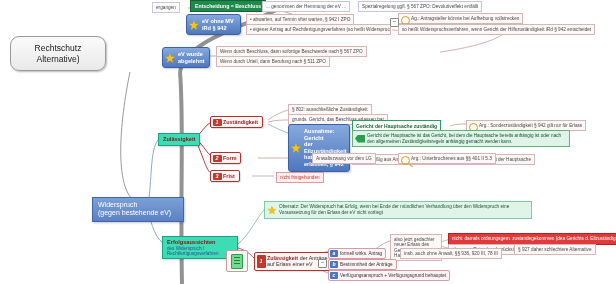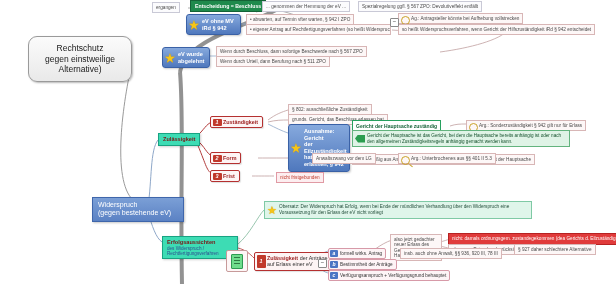--- a/index.html
+++ b/index.html
@@ -220,23 +220,22 @@
     <path d="M258,20 C268,18 272,18 278,18" stroke="#c0a0a0" stroke-width="0.8" fill="none"></path>
     <path d="M258,28 C268,28 272,28 278,28" stroke="#c0a0a0" stroke-width="0.8" fill="none"></path>
     <path d="M206,56 C214,56 218,56 224,56" stroke="#8fa8c9" stroke-width="0.8" fill="none"></path>
     <path d="M222,52 C228,50 232,50 236,50" stroke="#c0a0a0" stroke-width="0.8" fill="none"></path>
     <path d="M222,60 C228,60 232,60 236,60" stroke="#c0a0a0" stroke-width="0.8" fill="none"></path>
     <path d="M392,22 C420,22 440,20 452,16" stroke="#c0a0a0" stroke-width="0.8" fill="none"></path>
     <path d="M392,30 C420,32 448,34 462,32" stroke="#c0a0a0" stroke-width="0.8" fill="none"></path>
     <path d="M440,52 C470,48 500,40 508,30" stroke="#c0a0a0" stroke-width="0.8" fill="none"></path>
   </svg>
 
-  <div class="node root" style="left:28px;top:36px;width:104px;">
+  <div class="node root" style="left:10px;top:36px;width:96px;">
     <div>Rechtschutz</div>
-    <div>gegen einstweilige</div>
     <div>Alternative)</div>
   </div>
 
   <div class="node paleblue" style="left:152px;top:2px;">ergangen</div>
   <div class="node greenhdr" style="left:190px;top:0px;">Entscheidung = Beschluss</div>
   <div class="node paleblue" style="left:262px;top:1px;max-width:90px;overflow:hidden;">... genommen der Hemmung der eV ...</div>
   <div class="node paleblue" style="left:358px;top:1px;">Spezialregelung ggfl. § 567 ZPO: Devolutiveffekt entfällt</div>
 
   <div class="node starblue" style="left:186px;top:14px;width:55px;position:absolute;">
     <span class="star">★</span>

